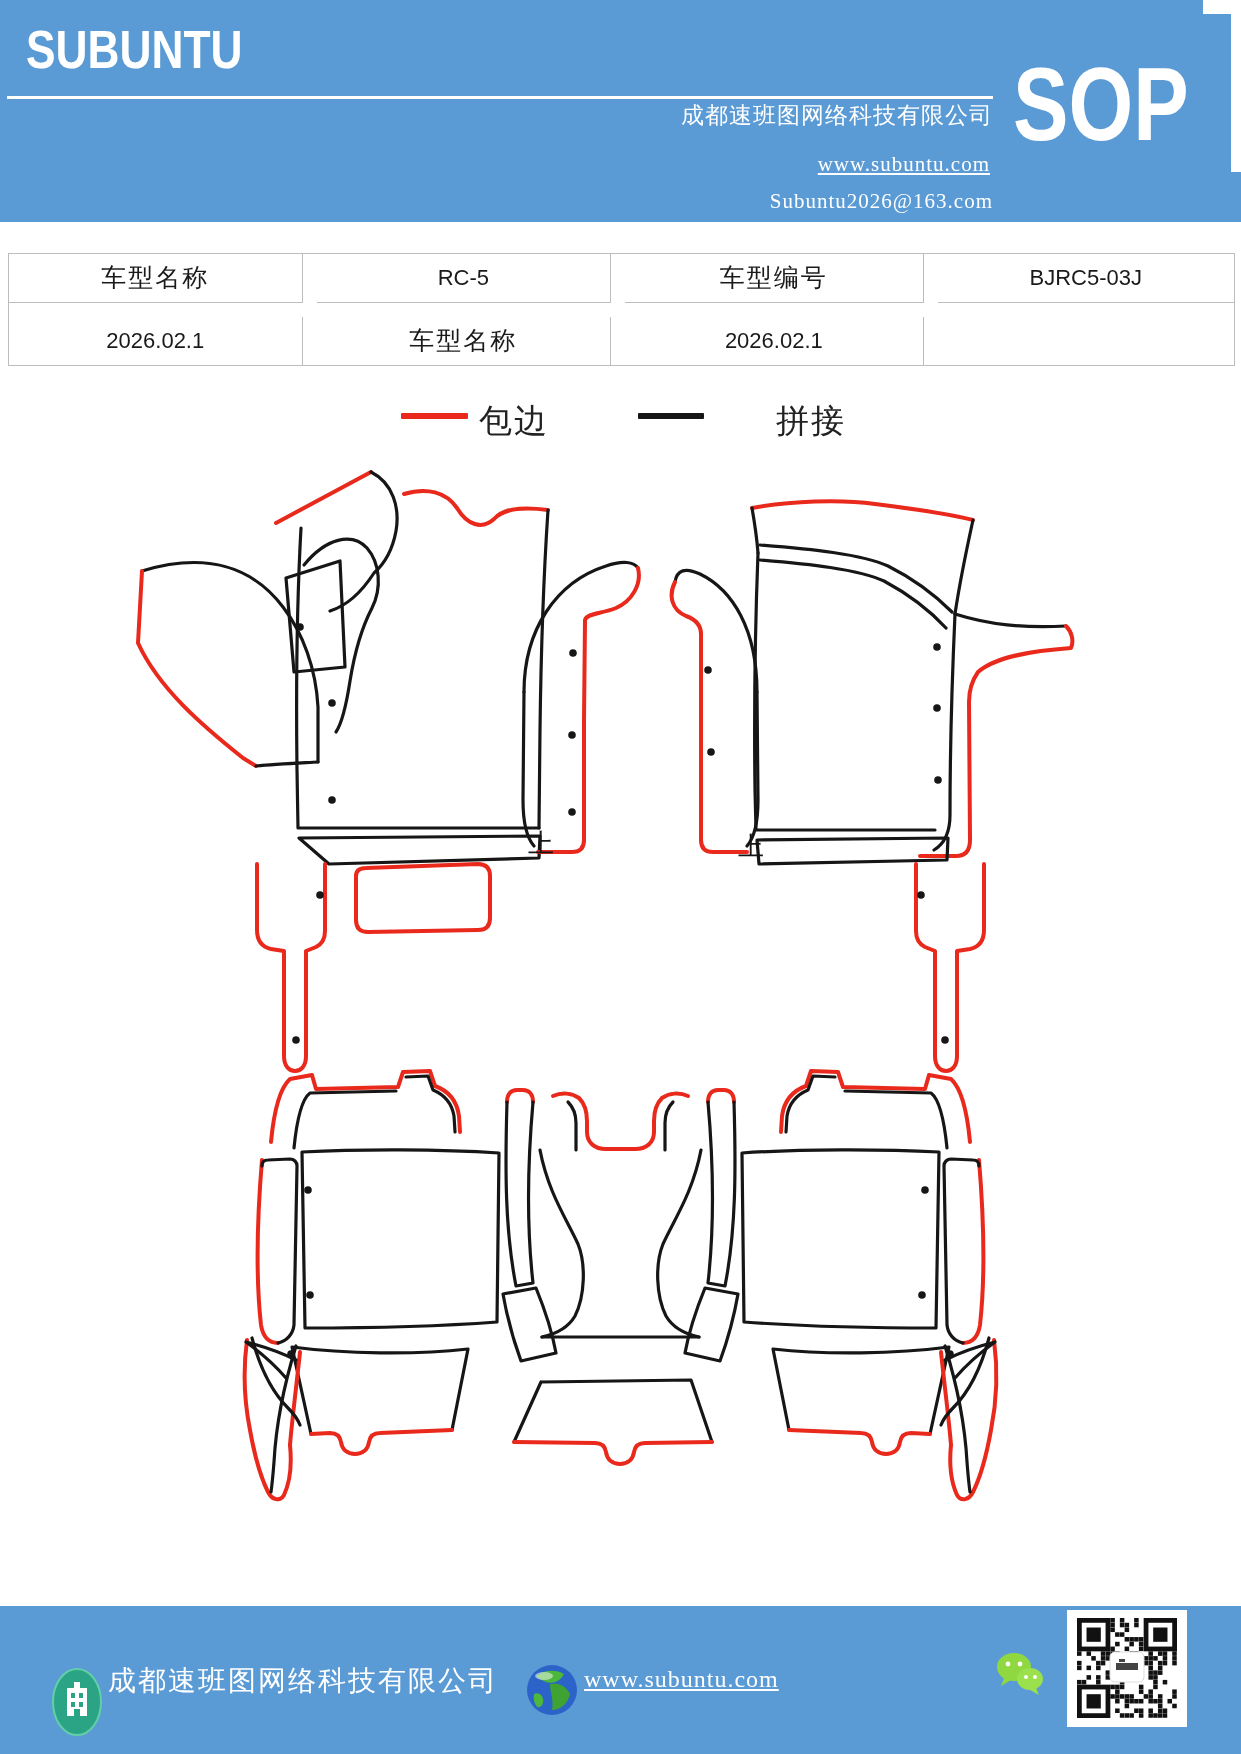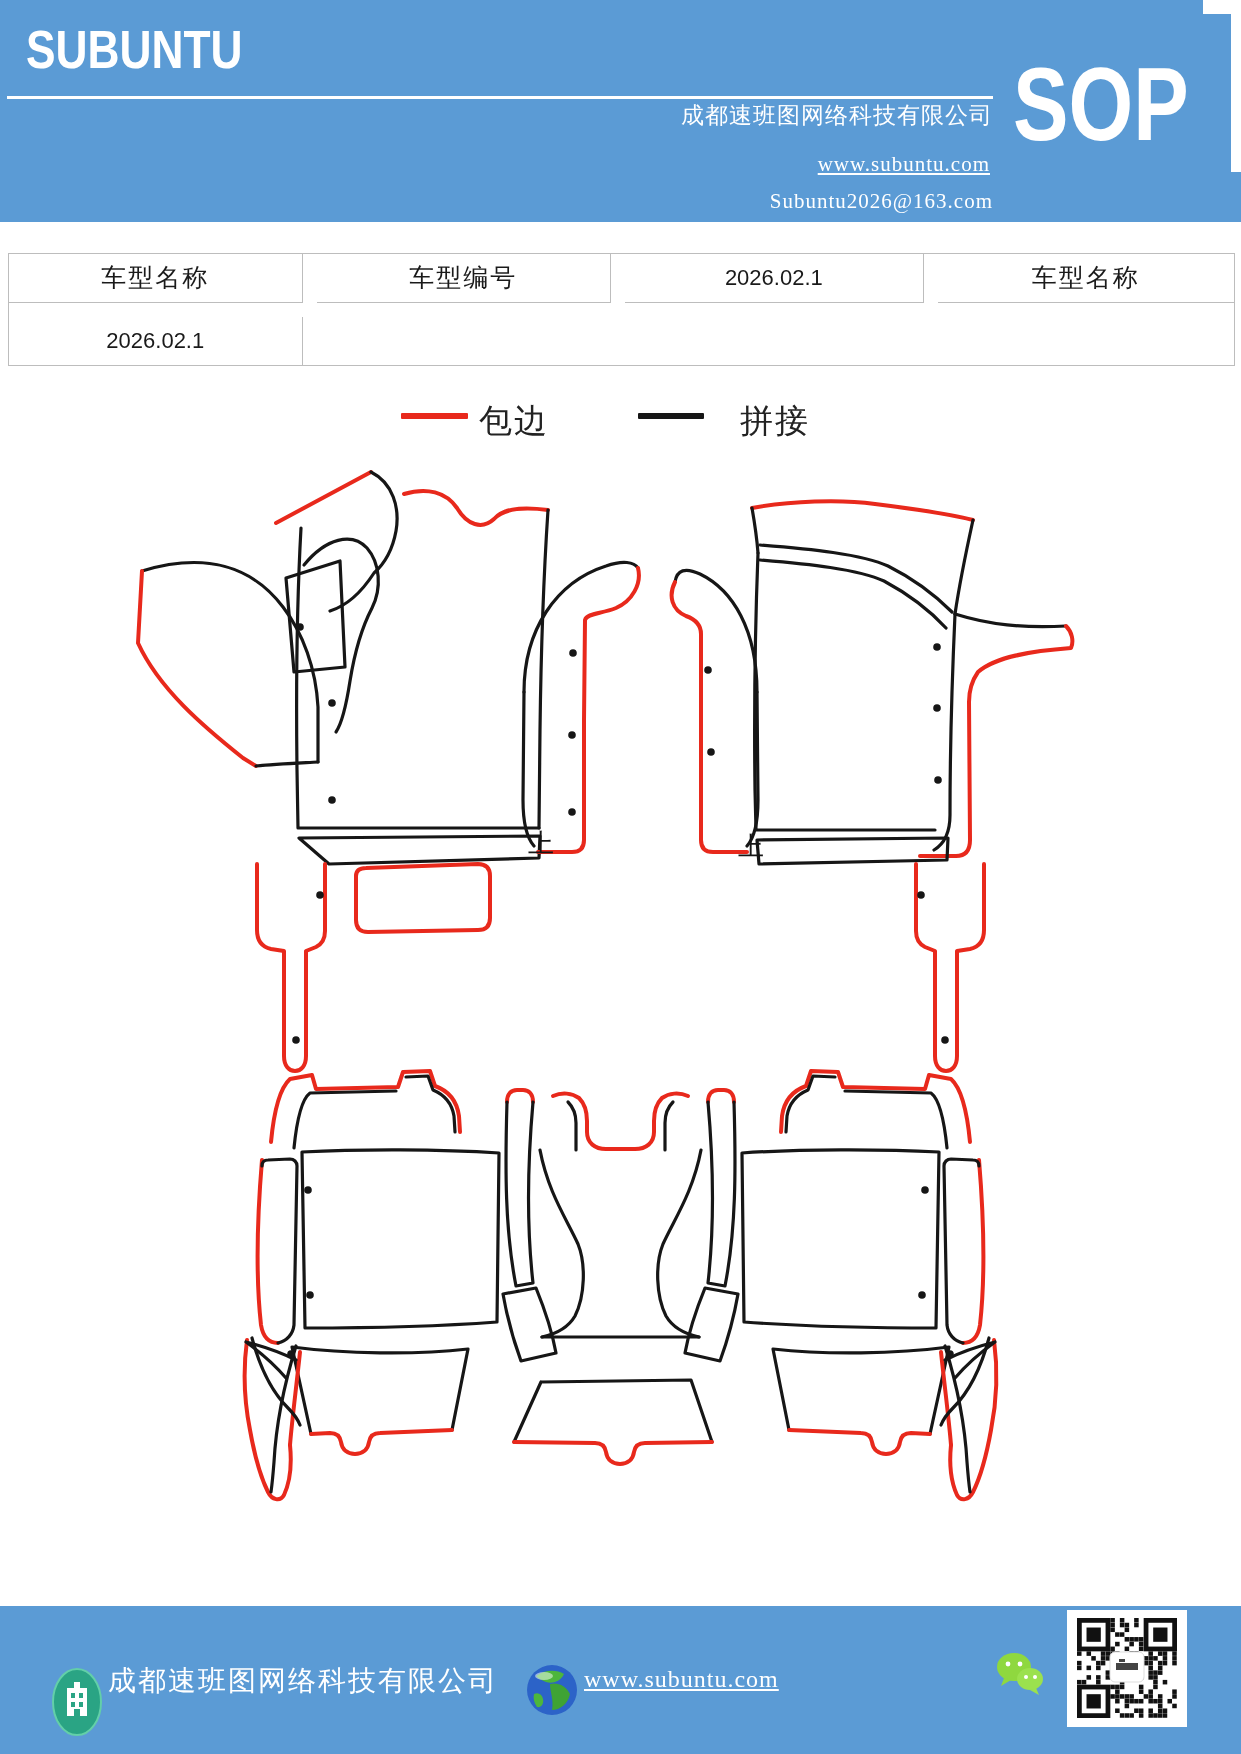--- a/index.html
+++ b/index.html
@@ -59,31 +59,33 @@
   </div>
   <div class="hdr-web">www.subuntu.com</div>
   <div class="hdr-mail">Subuntu2026@163.com</div>
   <div class="sop">SOP</div>
   <div class="corner-a"></div>
   <div class="corner-b"></div>
 </div>
 
 <div class="info-table">
   <div class="cell lab">车型名称</div>
+  <div class="cell val">RC-5</div>
   <div class="cell lab">车型编号</div>
+  <div class="cell val">BJRC5-03J</div>
   <div class="cell val">2026.02.1</div>
   <div class="cell lab">车型名称</div>
   <div class="cell val">2026.02.1</div>
 </div>
 
 <div>
   <div class="legend-swatch" id="swatch-0" style="left: 401px; top: 413px; width: 67px; background: rgb(232, 41, 28);"></div>
   <div class="legend-label" id="label-0" style="left: 479px; top: 399px;">包边</div>
   <div class="legend-swatch" id="swatch-1" style="left: 638px; top: 413px; width: 66px; background: rgb(22, 22, 22);"></div>
-  <div class="legend-label" id="label-1" style="left: 740px; top: 399px; text-align: right;">拼接</div>
+  <div class="legend-label" id="label-1" style="left: 776px; top: 399px; text-align: right;">拼接</div>
 </div>
 
 <svg class="diagram" viewBox="0 0 1241 1754">
     <path d="M142,571 C205,552 252,566 283,607 C303,633 316,669 318,707 L318,762" fill="none" stroke="#161616" stroke-width="3.2" stroke-linecap="round" stroke-linejoin="round"></path>
     <path d="M142,571 L138,643 C159,689 204,727 243,758 L256,766" fill="none" stroke="#e8291c" stroke-width="4" stroke-linecap="round" stroke-linejoin="round"></path>
     <path d="M256,766 C276,764 300,763 318,762" fill="none" stroke="#161616" stroke-width="3.2" stroke-linecap="round" stroke-linejoin="round"></path>
     <path d="M276,523 L371,472" fill="none" stroke="#e8291c" stroke-width="4" stroke-linecap="round" stroke-linejoin="round"></path>
     <path d="M371,472 C393,483 400,508 396,531 C392,553 383,565 374,573 C361,593 346,606 330,611" fill="none" stroke="#161616" stroke-width="3.2" stroke-linecap="round" stroke-linejoin="round"></path>
     <path d="M304,565 C326,538 352,532 367,548 C380,563 382,588 372,608 C360,631 354,656 350,681 C346,707 342,723 336,732" fill="none" stroke="#161616" stroke-width="3.2" stroke-linecap="round" stroke-linejoin="round"></path>
     <path d="M286,578 L340,561 L345,667 L294,672 Z" fill="none" stroke="#161616" stroke-width="3.2" stroke-linecap="round" stroke-linejoin="round"></path>

